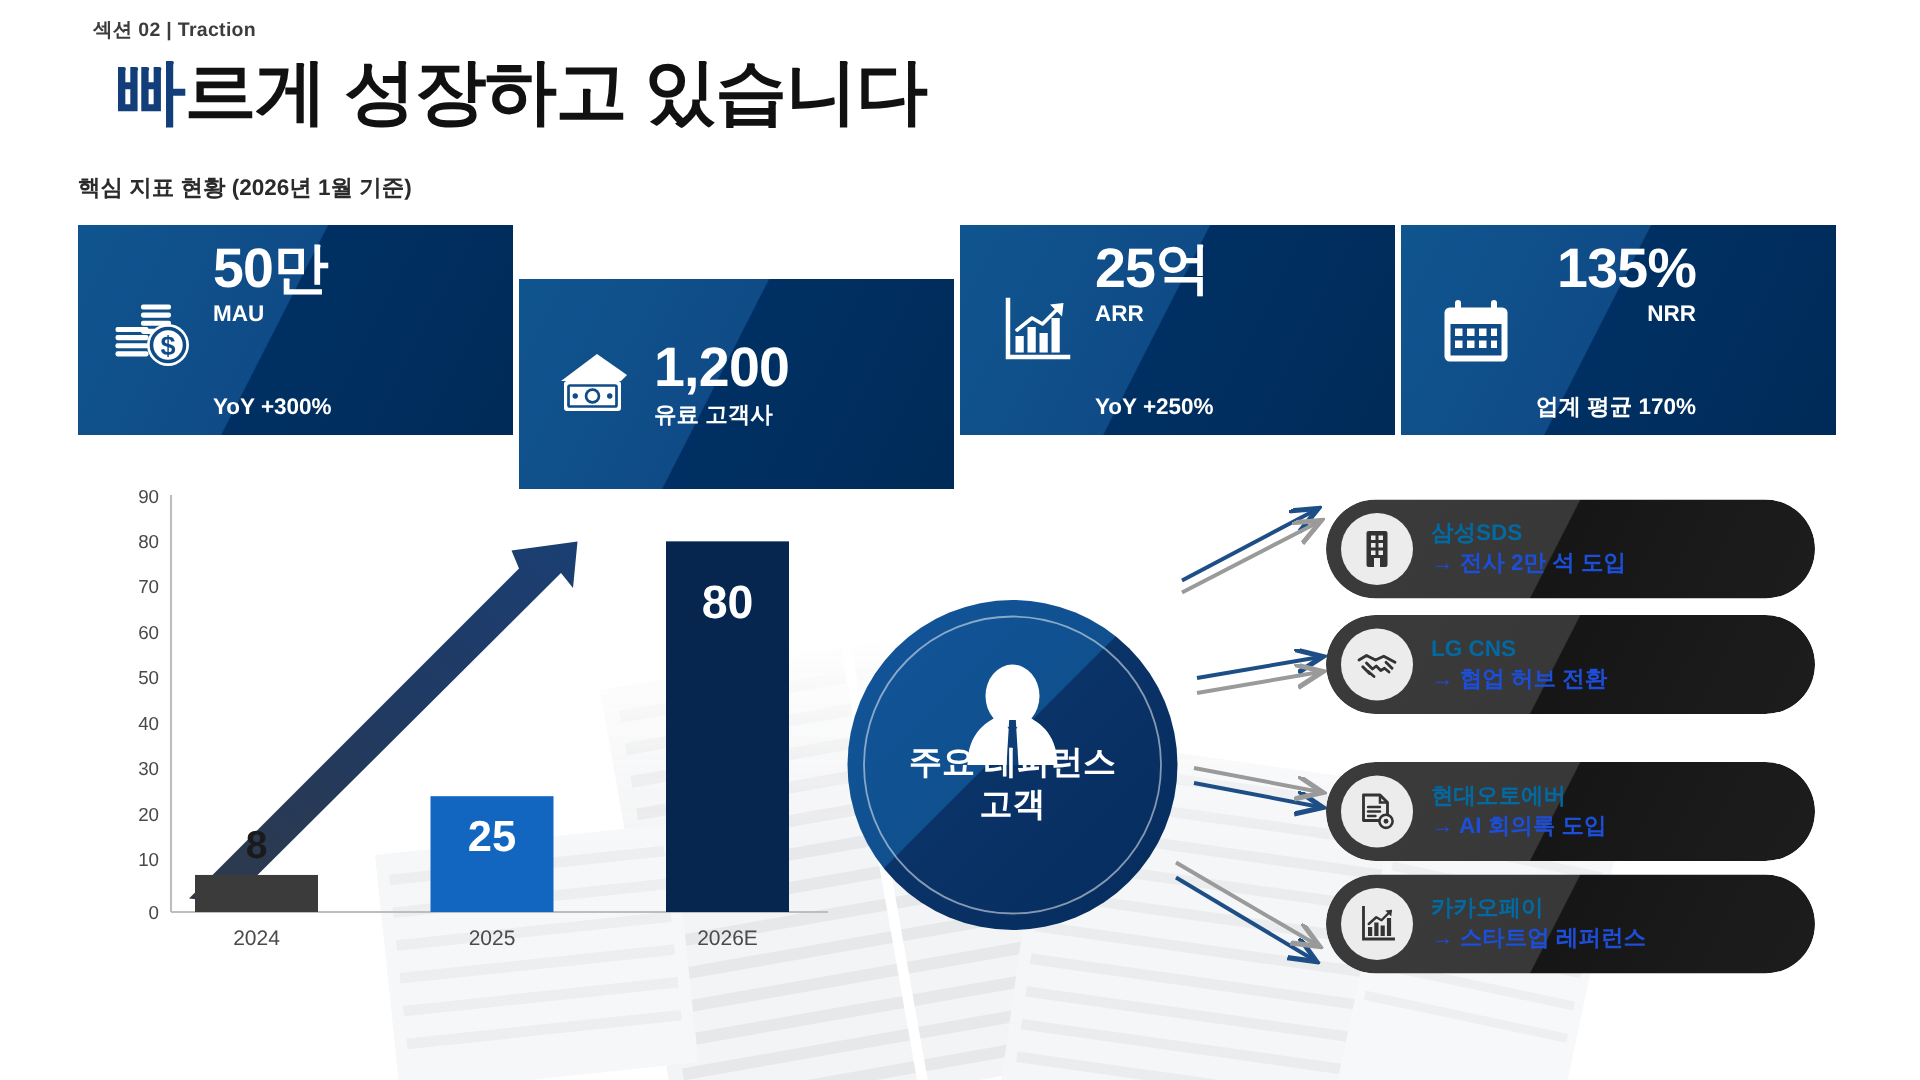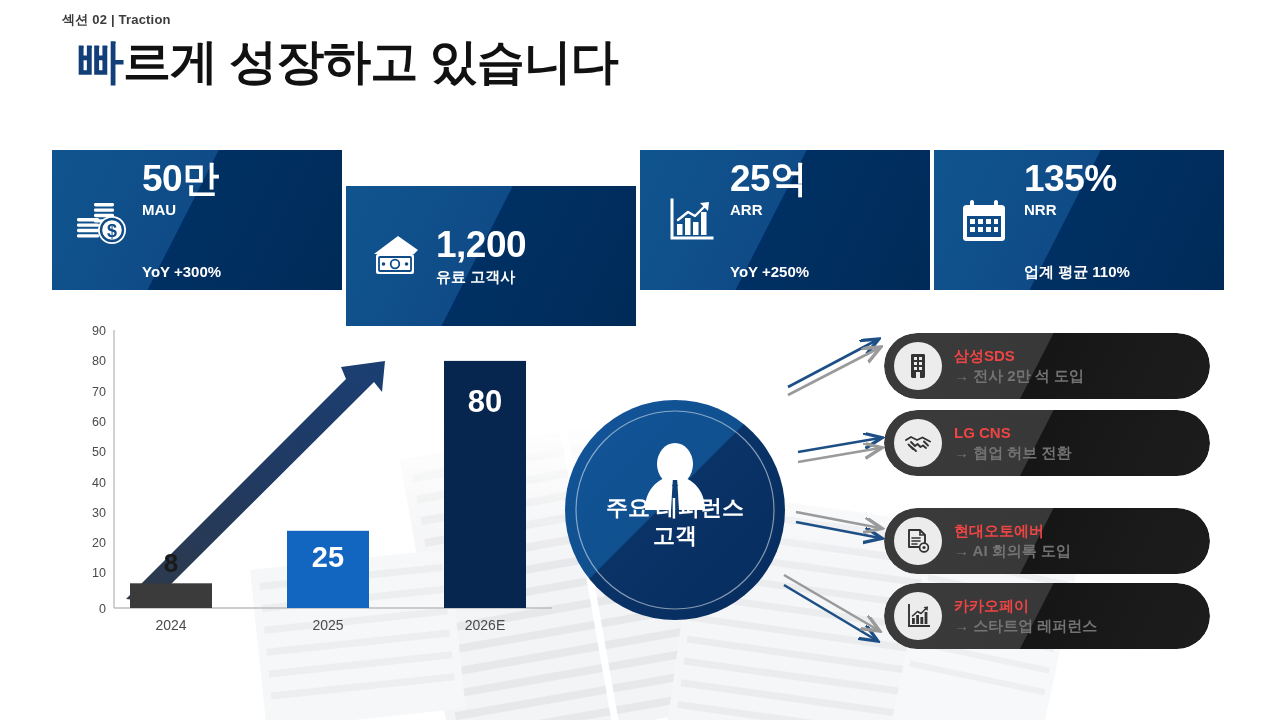--- a/index.html
+++ b/index.html
@@ -88,22 +88,22 @@
     position:absolute;inset:0;display:flex;align-items:center;padding-left:10px;
     box-sizing:border-box;
   }
   .pill-badge{
     width:48px;height:48px;flex:0 0 48px;border-radius:50%;
     background:#ececec;display:flex;align-items:center;justify-content:center;
     margin-right:12px;
   }
   .pill-badge svg{width:28px;height:28px;display:block;}
   .pill-text{display:flex;flex-direction:column;justify-content:center;}
-  .pill-title{color:#ef4444;font-size:15px;font-weight:bold;line-height:1.3;white-space:nowrap;}
-  .pill-desc{color:#737373;font-size:15px;font-weight:bold;line-height:1.34;white-space:nowrap;}
+  .pill-title{color:#0369a1;font-size:15px;font-weight:bold;line-height:1.3;white-space:nowrap;}
+  .pill-desc{color:#1d4ed8;font-size:15px;font-weight:bold;line-height:1.34;white-space:nowrap;}
 </style>
 </head>
 <body>
 
 <div class="slide">
 
   <svg class="bg-buildings" viewBox="0 0 1280 300" preserveAspectRatio="none">
     <defs>
       <linearGradient id="bgfade" x1="0" y1="0" x2="0" y2="1">
         <stop offset="0%" stop-color="#ffffff" stop-opacity="1"></stop>
@@ -174,20 +174,21 @@
           <rect x="6" y="100" width="138" height="6"></rect>
             <rect x="6" y="122" width="138" height="6"></rect>
         </g>
       </g>
     </g>
     <rect x="0" y="0" width="1280" height="150" fill="url(#bgfade)"></rect>
   </svg>
 
   <div class="eyebrow">섹션 02  |  Traction</div>
   <div class="title"><span class="accent">빠</span><span>르게 성장하고 있습니다</span></div>
+  <div class="subtitle">핵심 지표 현황 (2026년 1월 기준)</div>
 
   <div class="kpi-row">
 
     <div class="kpi-card" style="left:0px;">
       <div class="shade"></div>
       <div class="inner">
         <svg class="kpi-ico" viewBox="0 0 56 56" fill="#ffffff">
           <g>
             <rect x="3" y="26" width="22" height="3.4" rx="1.4"></rect>
             <rect x="3" y="31.4" width="22" height="3.4" rx="1.4"></rect>
@@ -244,21 +245,21 @@
           <path d="M38 11 L47 10 L46 19 Z" fill="#ffffff"></path>
         </svg>
         <div class="kpi-text">
           <div class="kpi-value">25억</div>
           <div class="kpi-label">ARR</div>
           <div class="kpi-sub">YoY +250%</div>
         </div>
       </div>
     </div>
 
-    <div class="kpi-card" style="left:882px;">
+    <div class="kpi-card" style="left:882px;text-align:right;">
       <div class="shade"></div>
       <div class="inner">
         <svg class="kpi-ico" viewBox="0 0 56 56">
           <rect x="14" y="8" width="4" height="10" rx="2" fill="#ffffff"></rect>
           <rect x="38" y="8" width="4" height="10" rx="2" fill="#ffffff"></rect>
           <rect x="7" y="13" width="42" height="36" rx="3.5" fill="#ffffff"></rect>
           <rect x="11" y="24" width="34" height="21" fill="#0f4b87"></rect>
           <g fill="#ffffff">
             <rect x="14" y="27" width="5" height="5"></rect>
               <rect x="22" y="27" width="5" height="5"></rect>
@@ -266,21 +267,21 @@
               <rect x="38" y="27" width="4" height="5"></rect>
             <rect x="14" y="35" width="5" height="5"></rect>
               <rect x="22" y="35" width="5" height="5"></rect>
             <rect x="30" y="35" width="5" height="5"></rect>
               <rect x="38" y="35" width="4" height="5"></rect>
           </g>
         </svg>
         <div class="kpi-text">
           <div class="kpi-value">135%</div>
           <div class="kpi-label">NRR</div>
-          <div class="kpi-sub">업계 평균 110%</div>
+          <div class="kpi-sub">업계 평균 170%</div>
         </div>
       </div>
     </div>
 
   </div>
 
   <svg class="chart" viewBox="0 0 510 320">
     <defs>
       <linearGradient id="arrowGrad" x1="0" y1="1" x2="1" y2="0">
         <stop offset="0%" stop-color="#2e3a4a"></stop>

